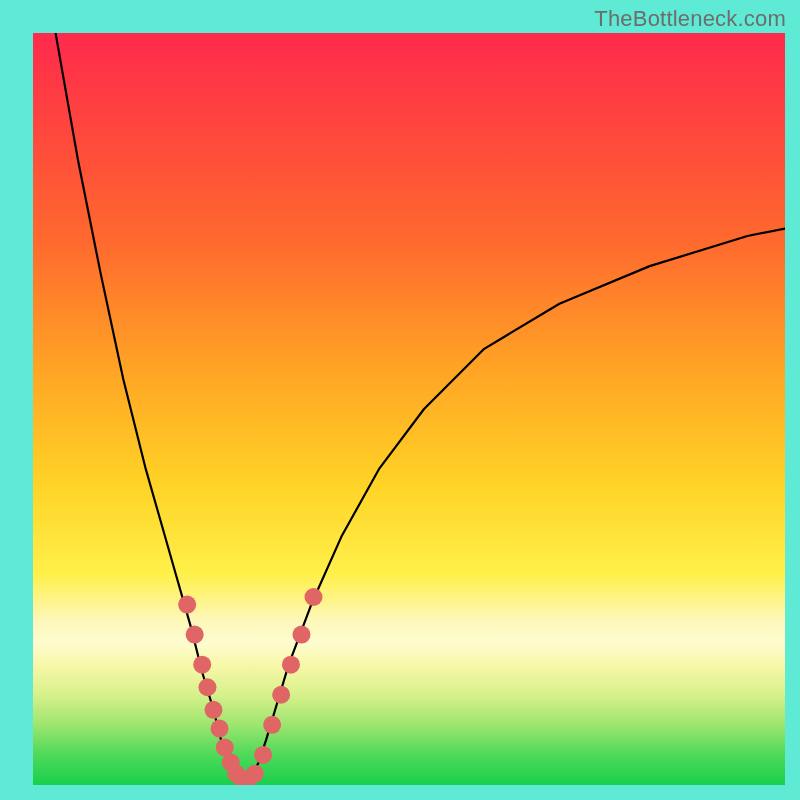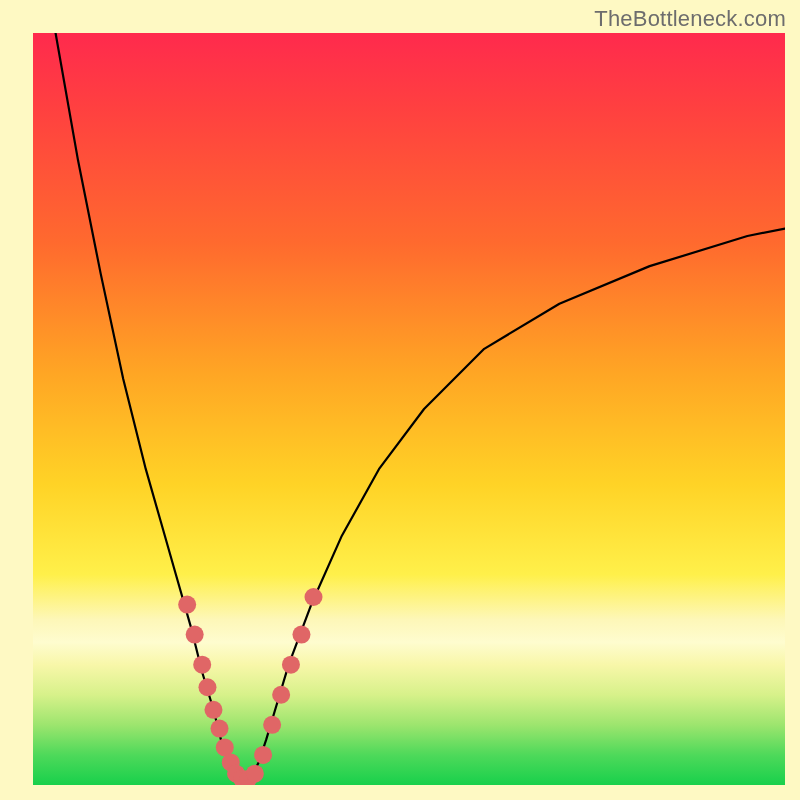--- a/index.html
+++ b/index.html
@@ -10,21 +10,21 @@
     overflow: hidden;
     background: #000;
     font-family: Arial, Helvetica, sans-serif;
   }
   #frame {
     position: absolute;
     left: 0;
     top: 0;
     width: 800px;
     height: 800px;
-    background: #fef9c3;
+    background: #5eead4;
   }
   #plot {
     position: absolute;
     left: 33px;
     top: 33px;
     width: 752px;
     height: 752px;
     
     background: linear-gradient(
       to bottom,

